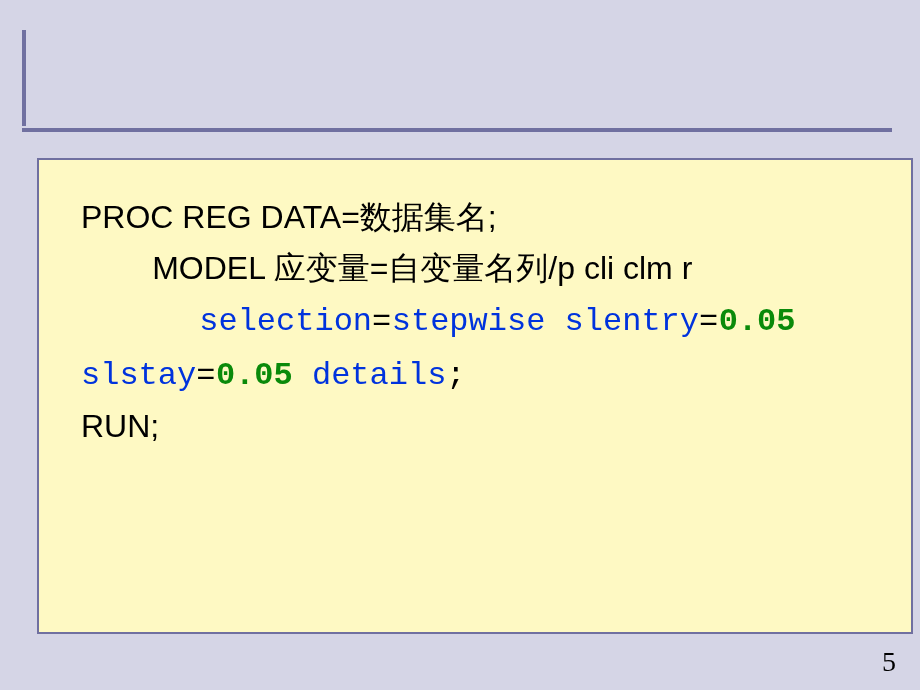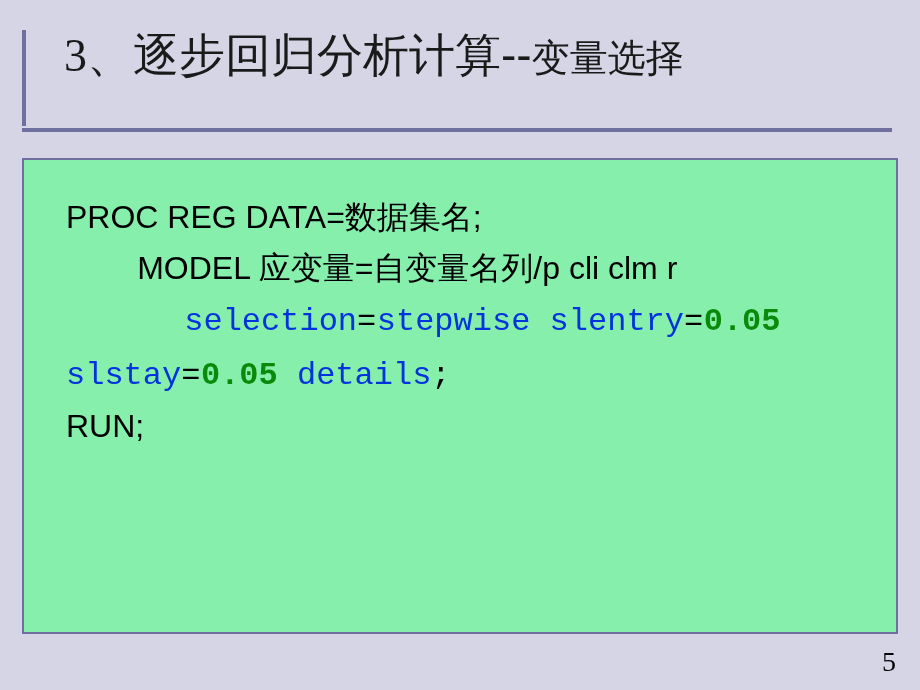--- a/index.html
+++ b/index.html
@@ -39,23 +39,23 @@
     line-height: 1.2;
     letter-spacing: 0px;
     font-family: "SimSun", serif;
     padding-left: 24px;
   }
   .title .t1 { font-size: 46px; }
   .title .dash { font-family: Arial, sans-serif; }
   .title .t2 { font-size: 38px; }
   .stage {
     position: absolute;
-    left: 22px; top: 158px;
+    left: 37px; top: 158px;
     width: 876px; height: 476px;
-    background: #86efac;
+    background: #fef9c3;
     border: 2px solid #7070a0;
   }
   .code-block {
     padding: 32px 20px 20px 42px;
     font-size: 32px;
     line-height: 1.6;
     color: #000;
     white-space: pre;
     font-family: Arial, "SimSun", sans-serif;
   }
@@ -71,23 +71,20 @@
   }
 </style>
 </head>
 <body>
 
 <div class="slide">
 
   <div class="title-divider"></div>
   <div class="title-underline"></div>
 
-  <div class="title-block">
-    <div class="title"><span class="t1">3、逐步回归分析计算</span><span class="t1 dash">--</span><span class="t2">变量选择</span></div>
-  </div>
 
   <div class="stage">
     <div class="code-block"><span>PROC REG DATA=</span><span>数据集名</span><span>;</span>
 <span>        </span><span>MODEL </span><span>应变量</span><span>=</span><span>自变量名列</span><span>/p cli clm r</span>
 <span class="mono">      </span><span class="kw">selection</span><span class="mono">=</span><span class="kw">stepwise </span><span class="kw">slentry</span><span class="mono">=</span><span class="num">0.05</span>
 <span class="kw">slstay</span><span class="mono">=</span><span class="num">0.05</span><span class="kw"> details</span><span class="mono">;</span>
 <span>RUN;</span></div>
   </div>
 
   <div class="pagenum">5</div>

